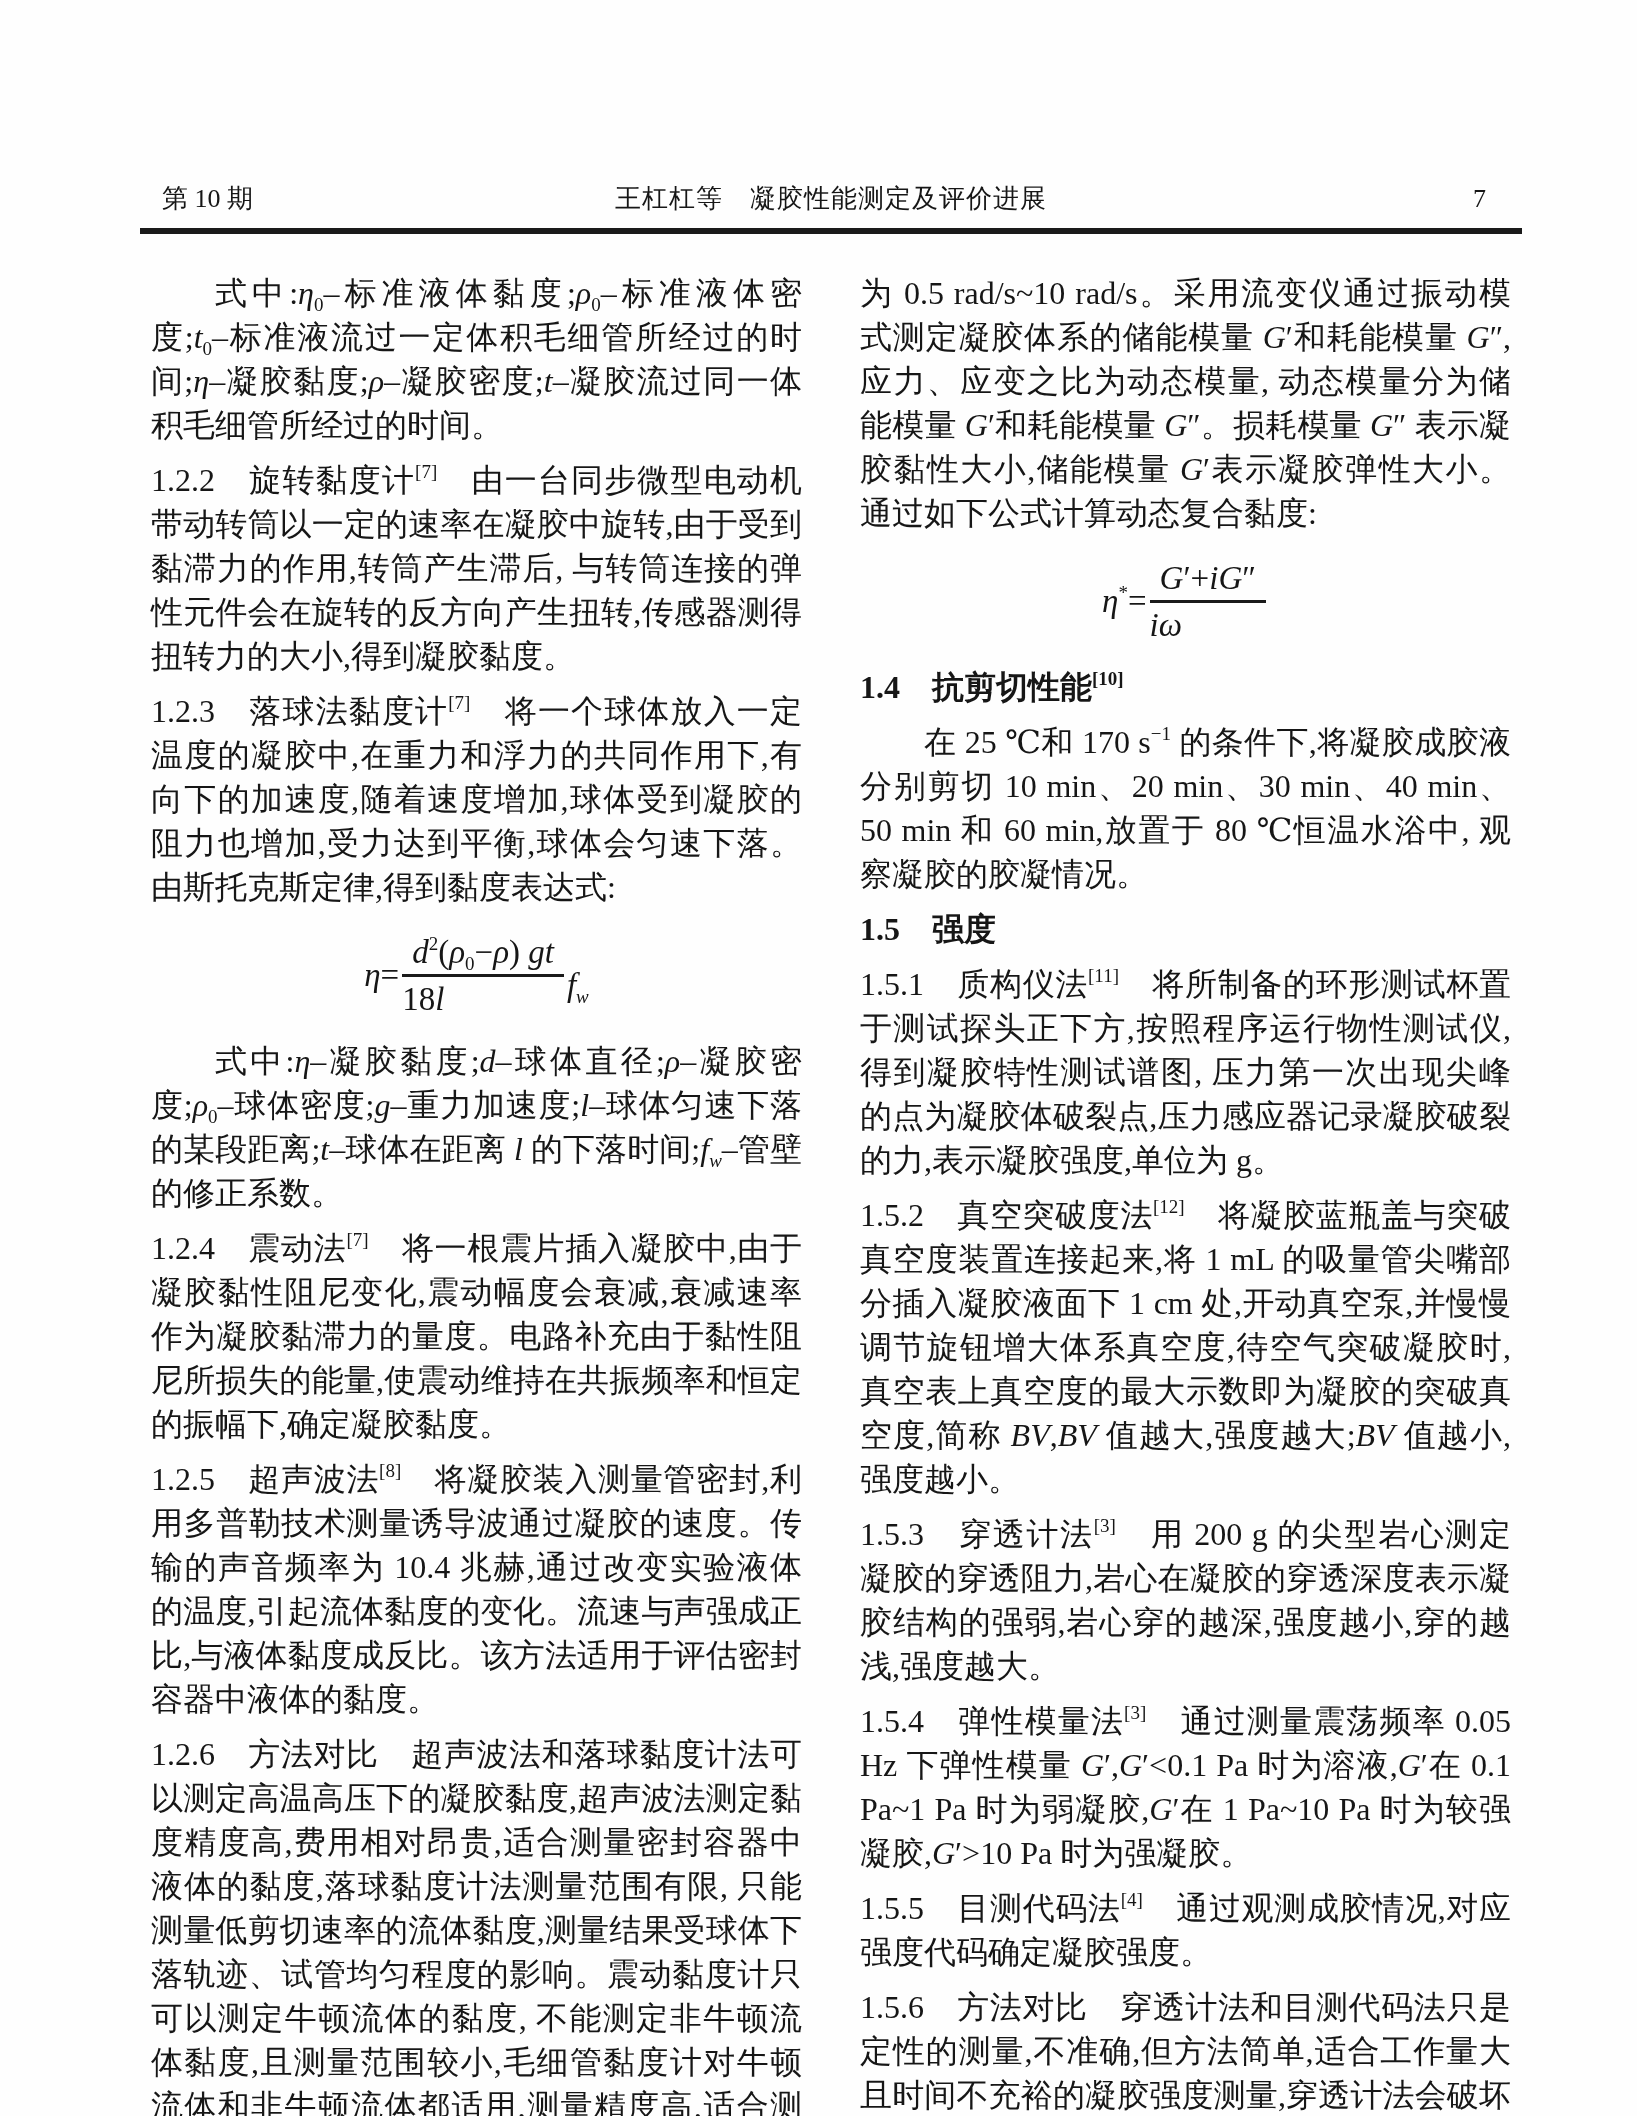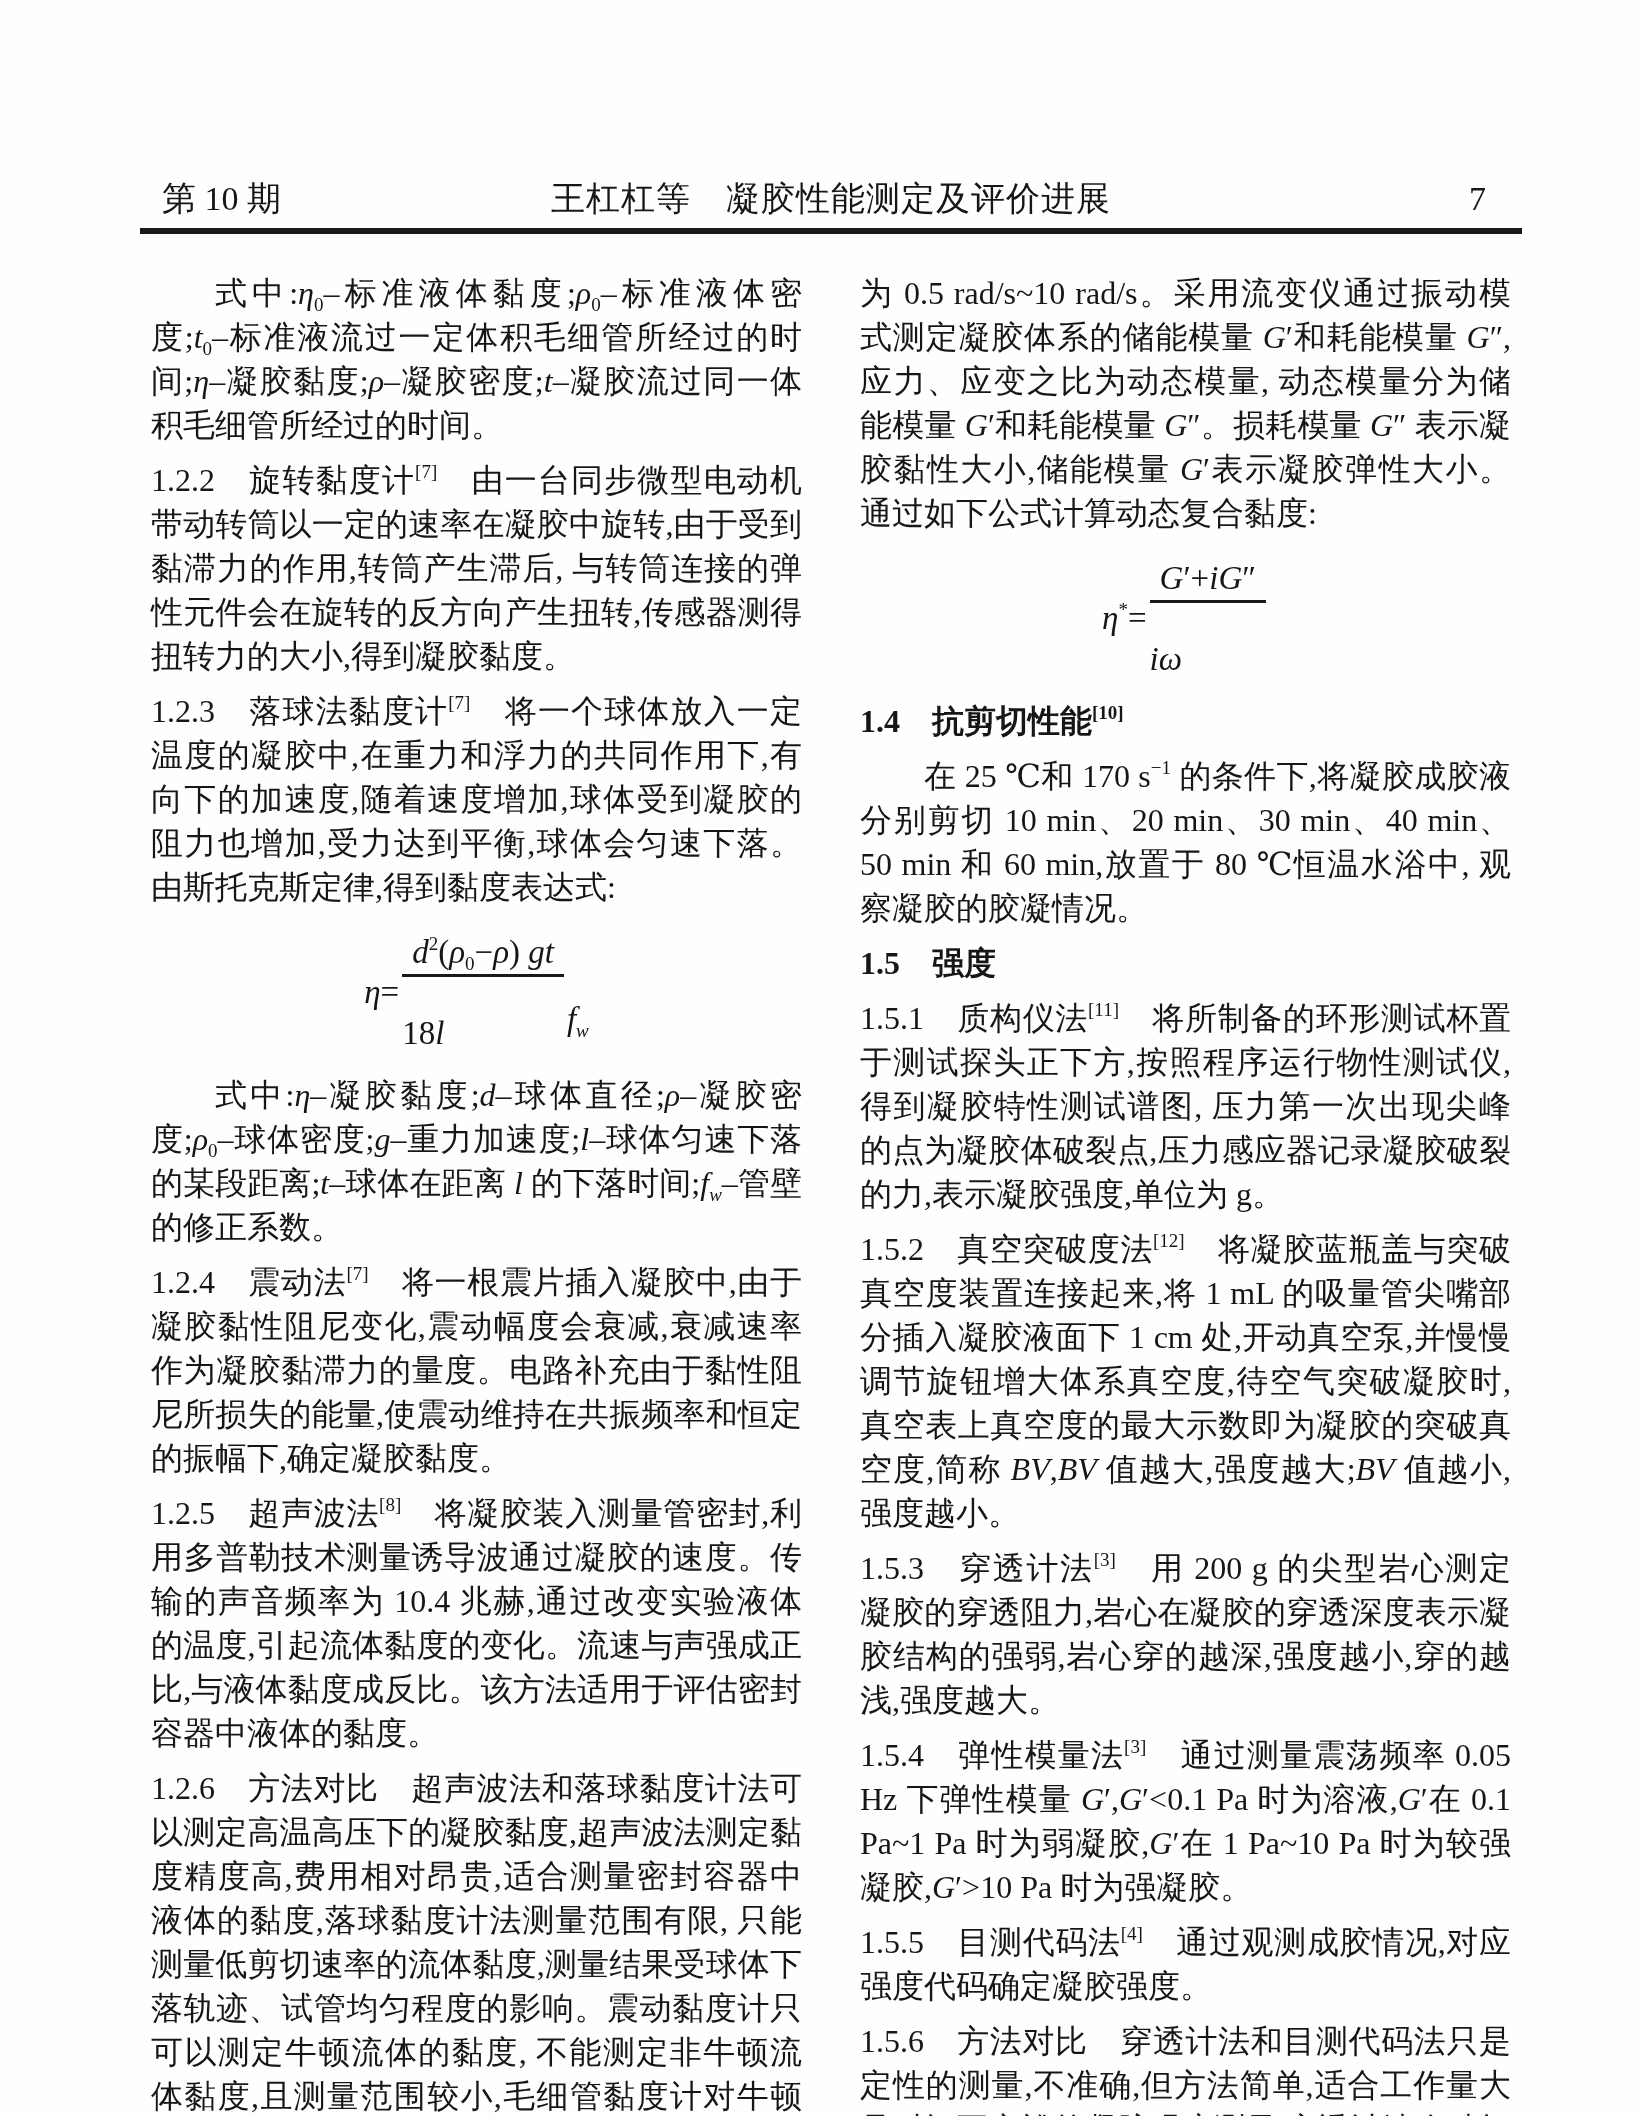--- a/index.html
+++ b/index.html
@@ -12,21 +12,21 @@
     font-family:"Liberation Serif","DejaVu Serif",serif;
     box-sizing:border-box;
     padding:180px 115px 0 140px;
     overflow:hidden;
   }
   
   .hdr{
     display:grid;
     grid-template-columns:260px 1fr 260px;
     align-items:baseline;
-    font-size:34px;
+    font-size:26px;
     line-height:38px;
     padding:0 22px 0 22px;
   }
   .hdr .c{text-align:center;letter-spacing:1px;}
   .hdr .r{text-align:right;padding-right:14px;}
   .rule{height:6px;background:#1a1a1a;margin-top:10px;}
   
   .columns{
     display:flex;
     gap:36px;
@@ -50,21 +50,21 @@
     display:flex;
     justify-content:center;
     align-items:center;
     padding:12px 0 10px 0;
     font-size:33px;
     text-indent:0;
     line-height:1.1;
   }
   .frac{display:inline-flex;flex-direction:column;align-items:flex-start;margin:0 3px;}
   .frac .num{padding:2px 10px 4px 10px;border-bottom:3px solid #1a1a1a;white-space:nowrap;}
-  .frac .den{padding-top:4px;white-space:nowrap;margin-top:34px;}
+  .frac .den{padding-top:4px;white-space:nowrap;}
   .f-lhs{white-space:nowrap;}
   .f-suffix{white-space:nowrap;align-self:flex-end;padding-bottom:14px;margin-top:12px;}
 </style>
 </head>
 <body>
 
 <div class="page">
   <div class="hdr">
     <span class="l">第 10 期</span>
     <span class="c">王杠杠等　凝胶性能测定及评价进展</span>

